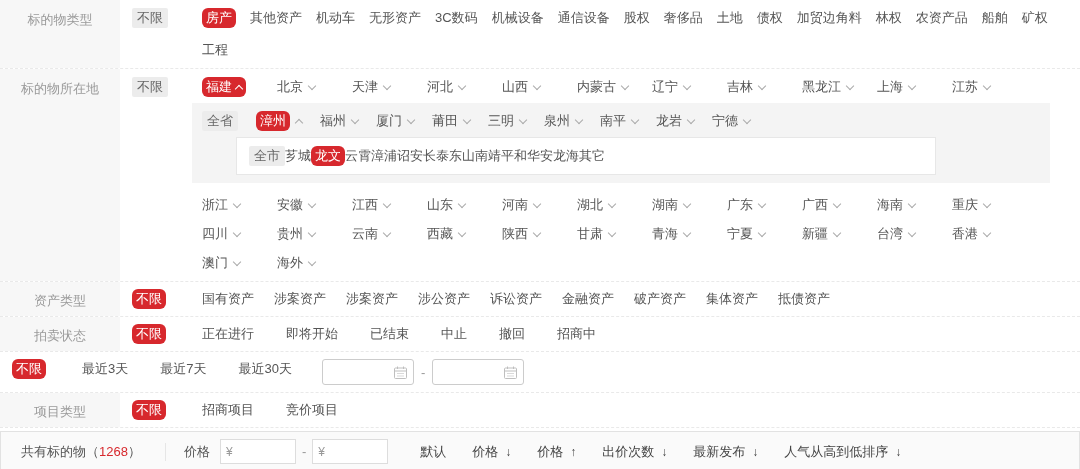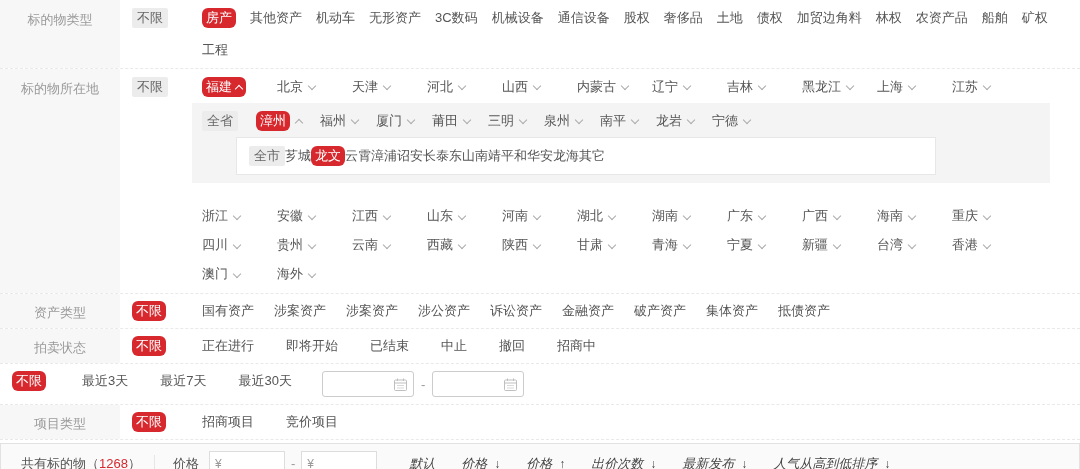--- a/index.html
+++ b/index.html
@@ -37,43 +37,43 @@
   .opts.prov .tag { width:75px; }
   .opts.city { column-gap:18px; }
   .opts.dist { }
   .opts.simple20 { column-gap:20px; }
   .opts.simple16 { column-gap:32px; }
 
   .loc-panel { background:#f4f4f4; margin-left:60px; margin-top:6px; width:858px;
     padding:8px 0 8px 10px; }
   .district-box { background:#fff; border:1px solid #e7e7e7; margin-left:34px;
     margin-top:6px; width:700px; padding:8px 12px; }
-  .prov-rest { margin-left:70px; margin-top:24px;font-family:Liberation Mono, monospace; }
+  .prov-rest { margin-left:70px; margin-top:12px; }
 
   
   .date-range { display:inline-flex; align-items:center; margin-left:30px; }
   .date-box { display:inline-flex; align-items:center; width:92px; height:26px;
     border:1px solid #ccc; border-radius:3px; background:#fff; padding:0 6px; }
   .date-box input { border:0; outline:0; width:58px; font-size:12px; background:transparent; }
   .date-box svg { margin-left:auto; display:block; }
   .range-dash { color:#999; margin:0 7px; font-size:13px; }
 
   
   .footer { height:41px; margin-top:3px; background:#fafafa; border:1px solid #e2e2e2;
     display:flex; align-items:center; padding:0 20px; font-size:13px; color:#555; }
-  .total { white-space:nowrap; padding-right:13px; border-right:1px solid #e6e6e6; }
+  .total { white-space:nowrap; padding-right:24px; border-right:1px solid #e6e6e6; }
   .total .red { color:#d7282d; }
   .price-filter { display:flex; align-items:center; margin-left:18px; }
   .plabel { margin-right:10px; color:#555; }
   .pbox { display:inline-flex; align-items:center; width:76px; height:25px;
     background:#fff; border:1px solid #ddd; padding:0 5px; }
   .pbox .cur { color:#999; font-size:12px; margin-right:3px; }
   .pbox input { border:0; outline:0; width:52px; font-size:12px; background:transparent; }
   .pdash { margin:0 6px; color:#999; }
-  .sort { display:flex; align-items:center; margin-left:32px; column-gap:26px;font-style:italic; }
+  .sort { display:flex; align-items:center; margin-left:32px; column-gap:26px; }
   .sort .tag { color:#444; }
   .arrow { font-weight:700; color:#444; margin-left:7px; font-size:12px; }
 </style>
 </head>
 <body>
 
 <div class="page">
 
   <div class="filter-panel">
 

